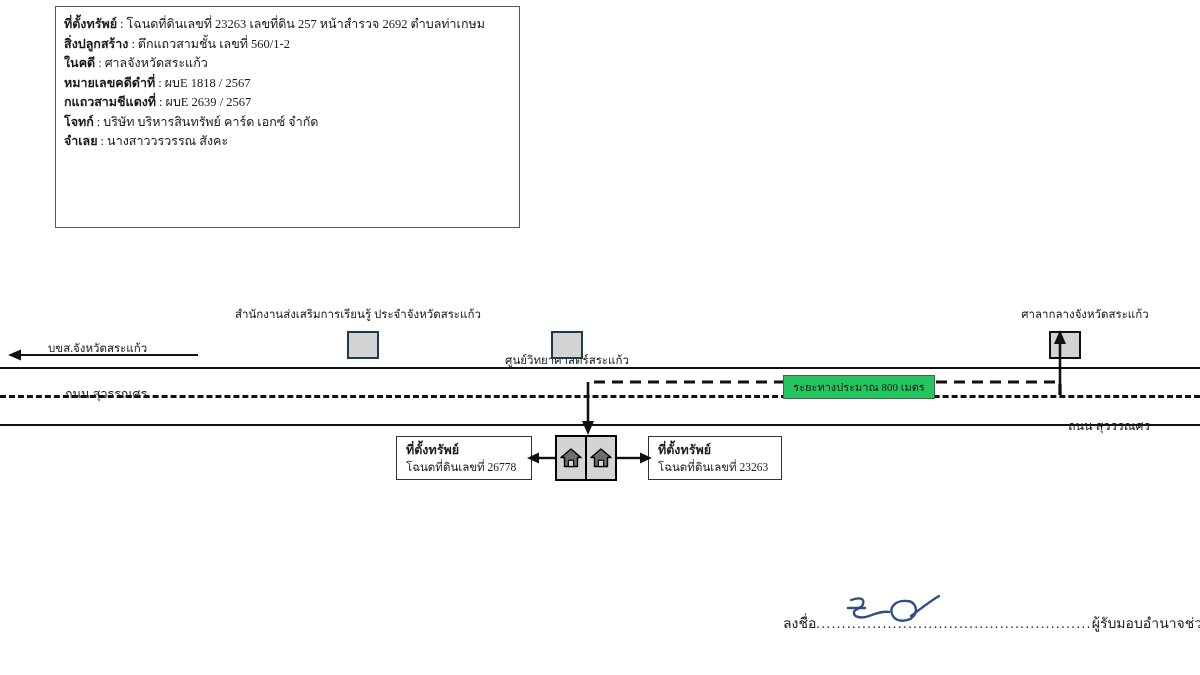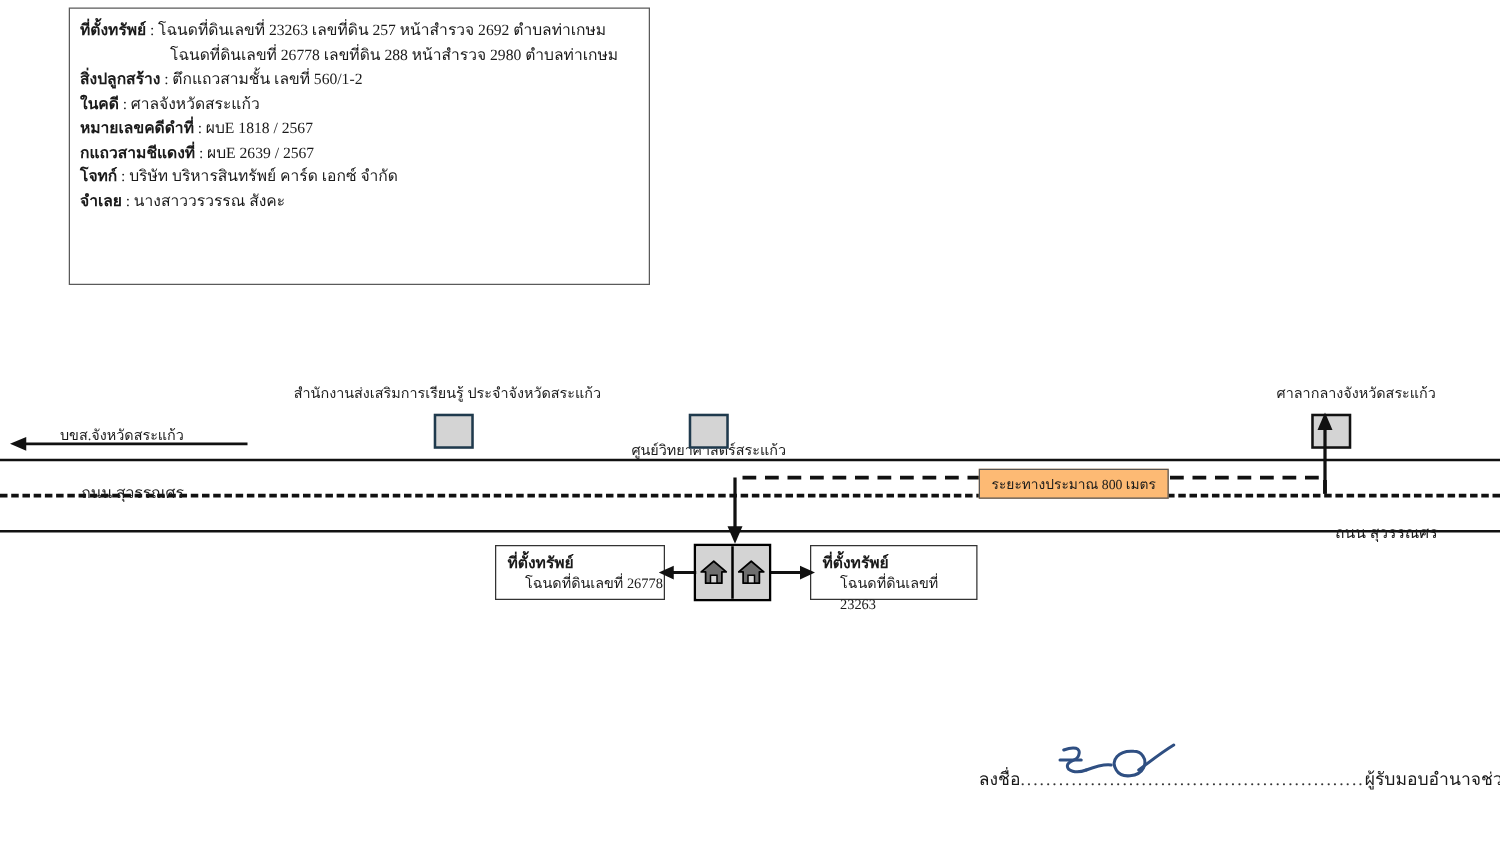--- a/index.html
+++ b/index.html
@@ -23,27 +23,27 @@
   .poi-box.navy{border:2px solid #1f3a4d;}
   .poi-box.black{border:2px solid #111;}
 
   
   .road-edge{height:0;border-top:2px solid #111;}
   .road-dash{height:0;border-top:3px dashed #111;}
   .road-name{font-size:12.5px;white-space:nowrap;margin-top:12px;}
 
   
   #distance-callout{left:783px;top:375px;width:152px;height:24px;border:1px solid #555;
-     background:#fdba74;box-sizing:border-box;display:flex;align-items:center;justify-content:center;
+     background:#22c55e;box-sizing:border-box;display:flex;align-items:center;justify-content:center;
      font-size:11px;white-space:nowrap;z-index:6;}
 
   
   .prop-box{border:1px solid #333;background:#fff;box-sizing:border-box;padding:5px 0 0 9px;}
   .prop-title{font-size:12.5px;font-weight:bold;line-height:17px;}
-  .prop-sub{font-size:11.5px;line-height:17px;margin-left:14px;}
+  .prop-sub{font-size:11.5px;line-height:17px;}
 
   
   #house-pair{left:555px;top:435px;width:62px;height:46px;display:flex;border:2px solid #000;box-sizing:border-box;}
   .house-cell{width:50%;height:100%;background:#d4d4d4;display:flex;align-items:center;justify-content:center;}
   .house-cell + .house-cell{border-left:2px solid #000;}
 
   
   #signature-row{left:783px;top:612px;display:flex;align-items:baseline;font-size:14px;white-space:nowrap;}
   .sig-dots{letter-spacing:1.6px;color:#333;}
   #sig-mark{position:absolute;left:845px;top:592px;width:120px;height:34px;}
@@ -52,21 +52,20 @@
 <body>
 
 <div class="abs" id="info-box">
   <div id="info-list">
 
     <div class="info-row">
       <span class="info-lbl">ที่ตั้งทรัพย์</span>
       <span class="info-sep">:</span>
       <span class="info-val">โฉนดที่ดินเลขที่ 23263 เลขที่ดิน 257 หน้าสำรวจ 2692 ตำบลท่าเกษม</span>
     </div>
-    <div class="info-cont">โฉนดที่ดินเลขที่ 26778 เลขที่ดิน 288 หน้าสำรวจ 2980 ตำบลท่าเกษม</div>
 
     <div class="info-row">
       <span class="info-lbl">สิ่งปลูกสร้าง</span>
       <span class="info-sep">:</span>
       <span class="info-val">ตึกแถวสามชั้น  เลขที่ 560/1-2</span>
     </div>
     <div class="info-row">
       <span class="info-lbl">ในคดี</span>
       <span class="info-sep">:</span>
       <span class="info-val">ศาลจังหวัดสระแก้ว</span>

